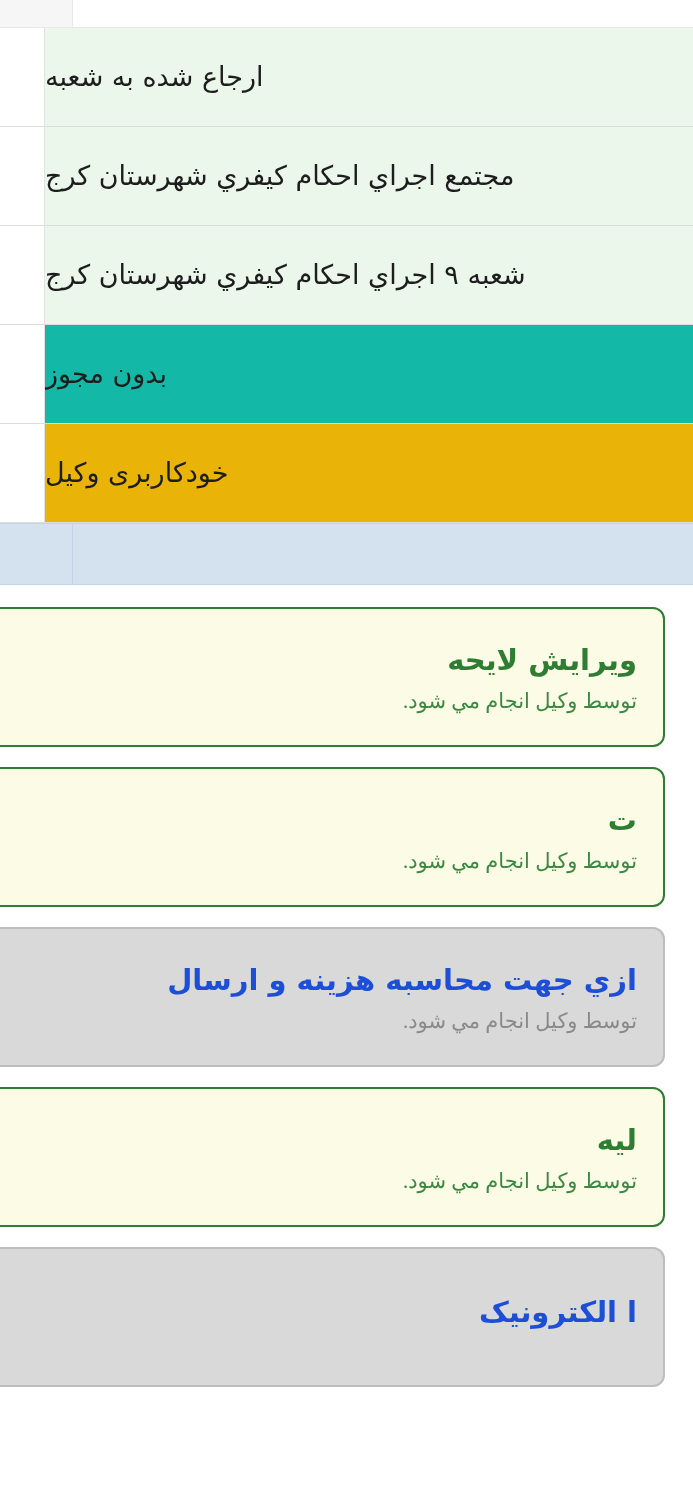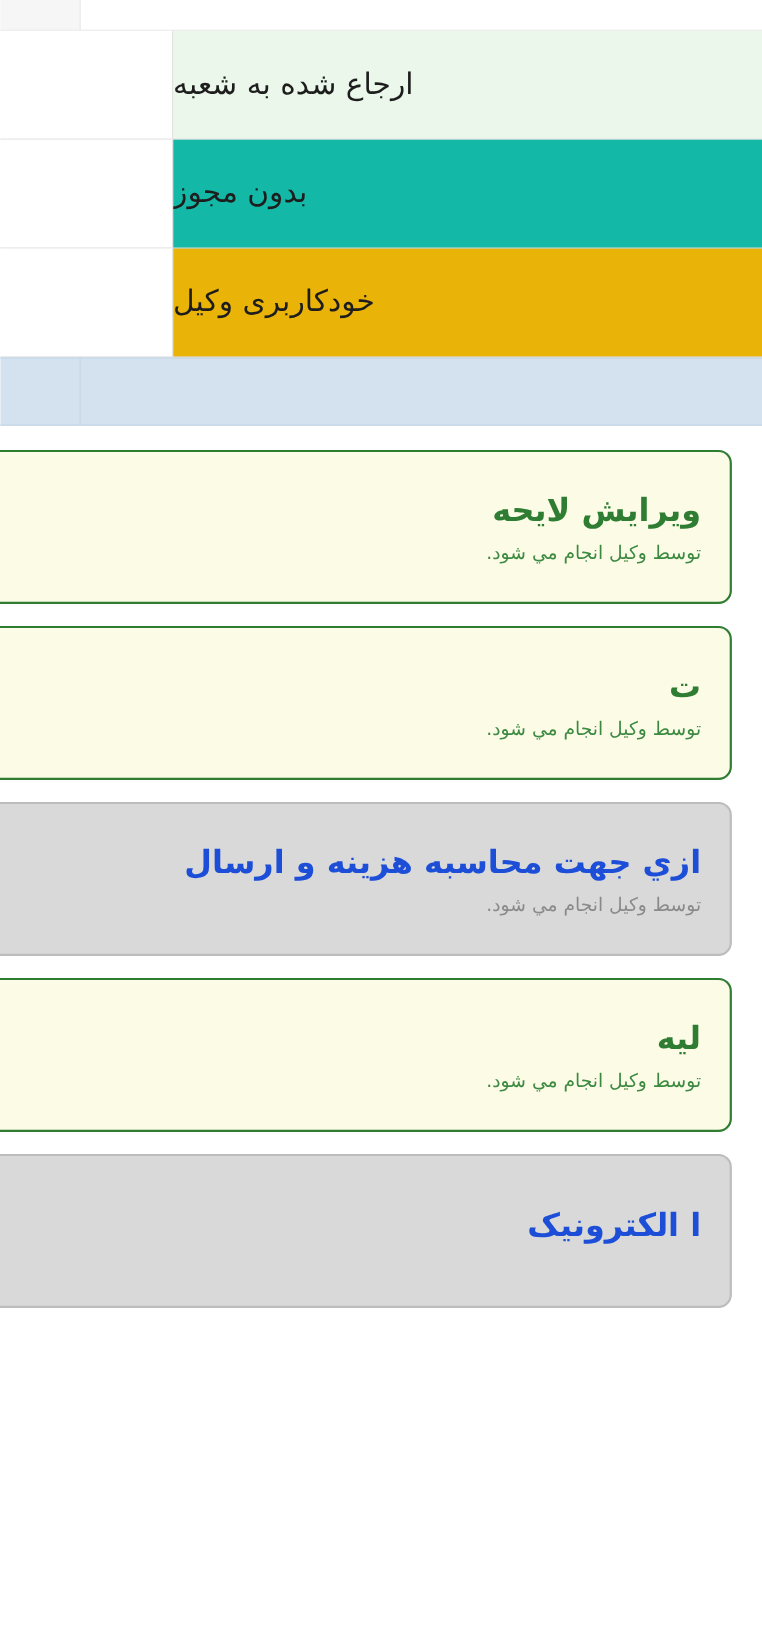--- a/index.html
+++ b/index.html
@@ -39,21 +39,21 @@
     display: flex;
     flex-direction: column;
   }
   .info-row {
     display: flex;
     flex-direction: row;
     height: 99px;
     align-items: stretch;
   }
   .info-cell {
-    width: 536px;
+    width: 648px;
     display: flex;
     align-items: center;
     justify-content: flex-end;
     padding-right: 8px;
     box-sizing: border-box;
     font-size: 27px;
     color: #1d1d1d;
     border-bottom: 1px solid #dcdcdc;
     line-height: 1.4;
     white-space: nowrap;
@@ -119,23 +119,24 @@
   .card-title {
     font-size: 29px;
     font-weight: bold;
     text-align: right;
     white-space: nowrap;
     margin-bottom: 12px;
   }
   .card.enabled .card-title  { color: #2e7d32; }
   .card.disabled .card-title { color: #1d4ed8; }
   .card-sub {
-    font-size: 17px;
+    font-size: 21px;
     text-align: right;
     white-space: nowrap;
+    font-family: Liberation Serif, serif;
   }
   .card.enabled .card-sub  { color: #3c8a41; }
   .card.disabled .card-sub { color: #8a8a8a; }
 
   .card.clipped {
     position: relative;
   }
 </style>
 </head>
 <body>
@@ -145,21 +146,29 @@
   <div class="right-gap"></div>
 </div>
 
 <div class="info-table">
 
   <div class="info-row">
     <div class="info-cell bg-green">ارجاع شده به شعبه</div>
     <div class="info-tail"></div>
   </div>
 
-
+  <div class="info-row">
+    <div class="info-cell bg-green">مجتمع اجراي احكام كيفري شهرستان كرج</div>
+    <div class="info-tail"></div>
+  </div>
+
+  <div class="info-row">
+    <div class="info-cell bg-green">شعبه ۹ اجراي احكام كيفري شهرستان كرج</div>
+    <div class="info-tail"></div>
+  </div>
 
   <div class="info-row">
     <div class="info-cell bg-pink">بدون مجوز</div>
     <div class="info-tail"></div>
   </div>
 
   <div class="info-row">
     <div class="info-cell bg-yellow">خودکاربری وکیل</div>
     <div class="info-tail"></div>
   </div>

